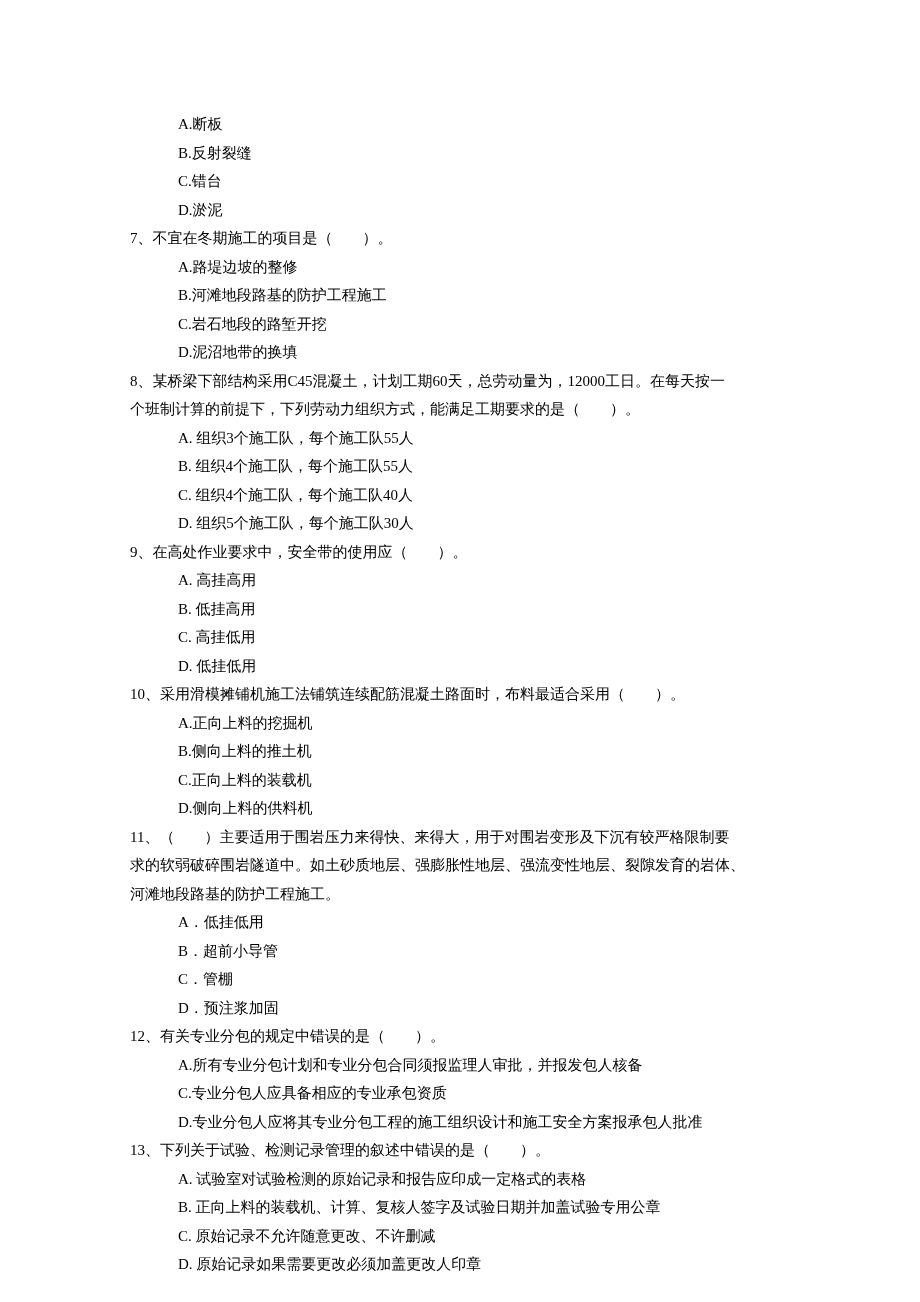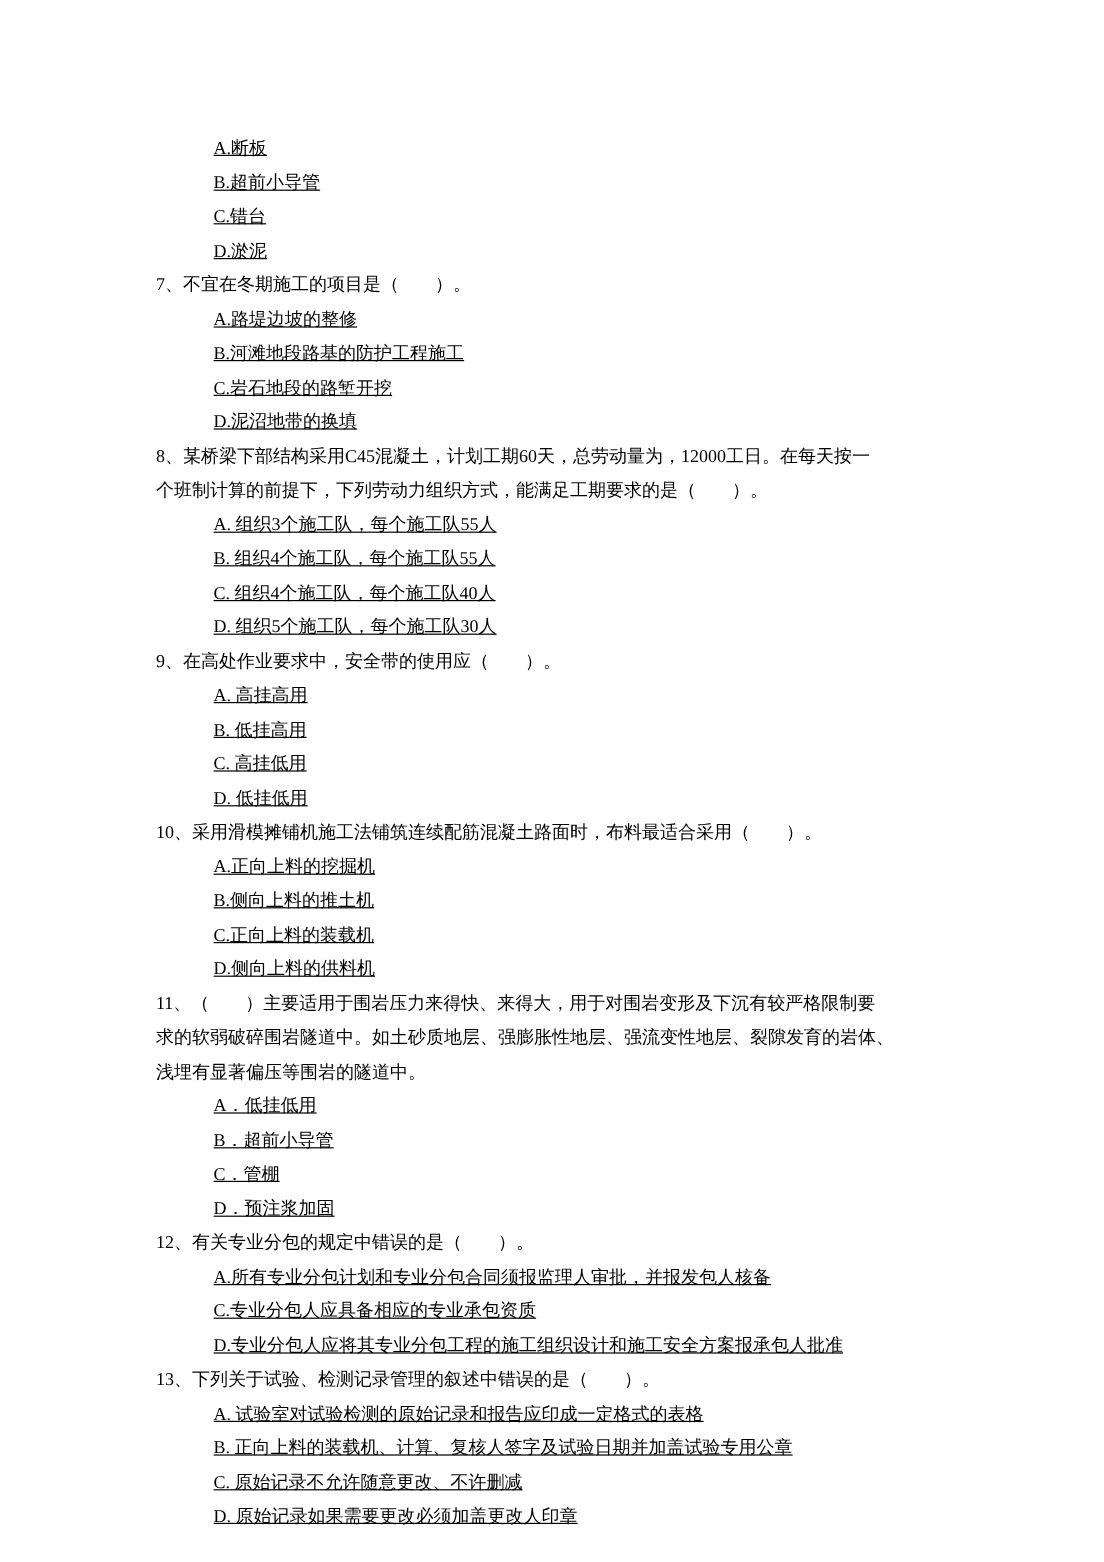--- a/index.html
+++ b/index.html
@@ -11,38 +11,37 @@
       font-family: "SimSun", "宋体", serif;
       font-size: 15px;
       line-height: 1.9;
       color: #000;
       background: #fff;
       width: 920px;
       padding: 110px 130px 40px 130px;
     }
     .option-group {
       padding-left: 48px;
-      text-decoration: underline;
     }
     .question {
       margin: 0;
     }
     .question-text {
       text-indent: 0;
     }
     .continuation {
       padding-left: 0;
     }
   </style>
 </head>
 <body>
 
 <div class="option-group">
   <div>A.断板</div>
-  <div>B.超前小导管</div>
+  <div>B.反射裂缝</div>
   <div>C.错台</div>
   <div>D.淤泥</div>
 </div>
 
 <div class="question">
   <div class="question-text">7、不宜在冬期施工的项目是（　　）。</div>
   <div class="option-group">
     <div>A.路堤边坡的整修</div>
     <div>B.河滩地段路基的防护工程施工</div>
     <div>C.岩石地段的路堑开挖</div>
@@ -77,21 +76,21 @@
     <div>A.正向上料的挖掘机</div>
     <div>B.侧向上料的推土机</div>
     <div>C.正向上料的装载机</div>
     <div>D.侧向上料的供料机</div>
   </div>
 </div>
 
 <div class="question">
   <div class="question-text">11、（　　）主要适用于围岩压力来得快、来得大，用于对围岩变形及下沉有较严格限制要</div>
   <div class="question-text continuation">求的软弱破碎围岩隧道中。如土砂质地层、强膨胀性地层、强流变性地层、裂隙发育的岩体、</div>
-  <div class="question-text continuation">浅埋有显著偏压等围岩的隧道中。</div>
+  <div class="question-text continuation">河滩地段路基的防护工程施工。</div>
   <div class="option-group">
     <div>A．低挂低用</div>
     <div>B．超前小导管</div>
     <div>C．管棚</div>
     <div>D．预注浆加固</div>
   </div>
 </div>
 
 <div class="question">
   <div class="question-text">12、有关专业分包的规定中错误的是（　　）。</div>

